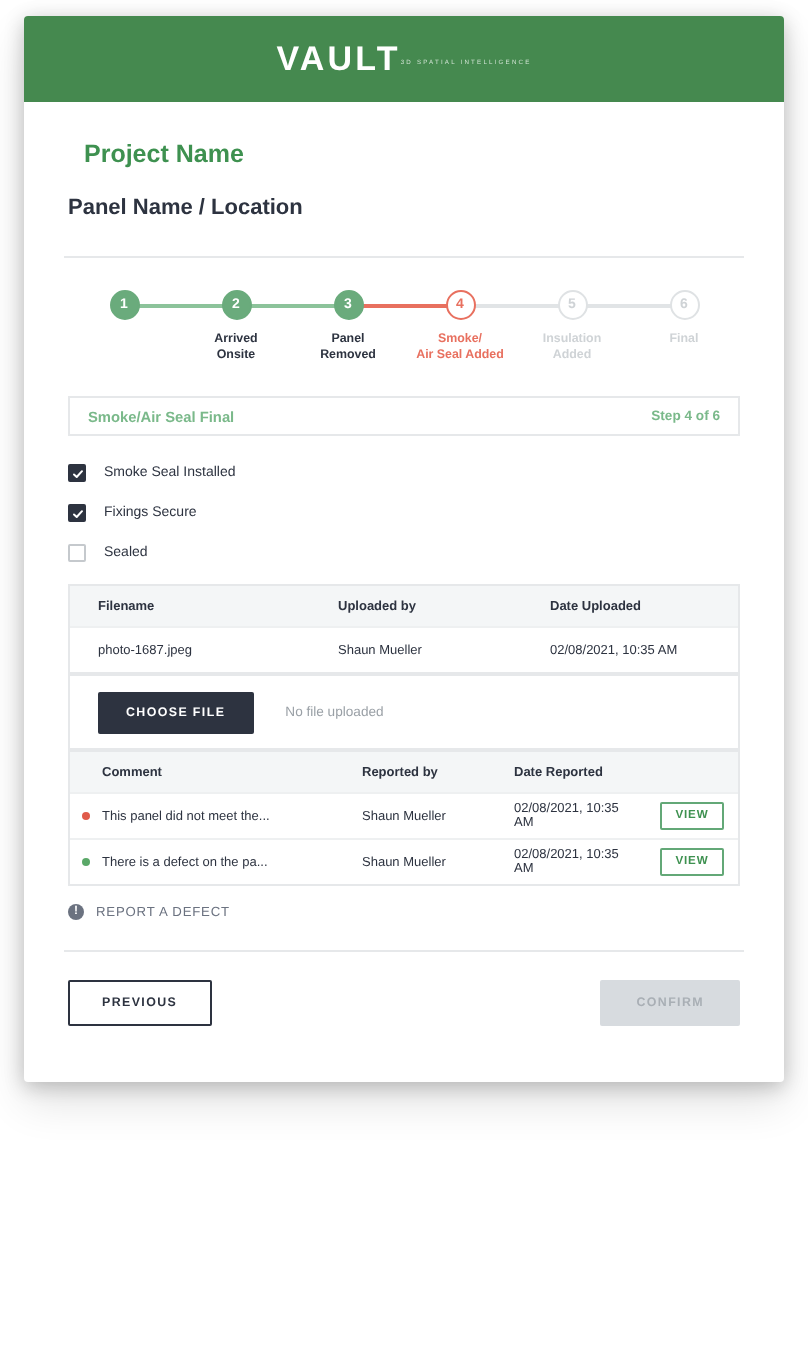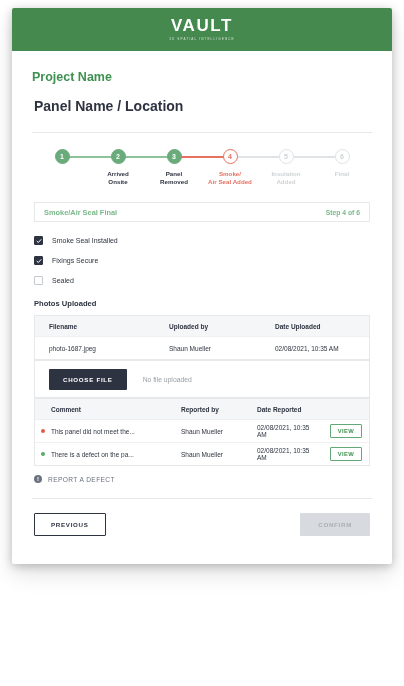--- a/index.html
+++ b/index.html
@@ -25,21 +25,21 @@
     border-radius: 2px;
     overflow: hidden;
   }
   
   .brandbar {
     height: 43px;
     background: #45894f;
     display: flex;
     align-items: center;
     justify-content: center;
-    flex-direction: column;
+    flex-direction: row;
   }
   .brand-word {
     color: #ffffff;
     font-size: 17px;
     font-weight: bold;
     letter-spacing: 1.6px;
     line-height: 17px;
   }
   .brand-sub {
     color: #cfe2d2;
@@ -47,25 +47,25 @@
     letter-spacing: 1.1px;
     margin-top: 3px;
     line-height: 5px;
   }
   .body-pad { padding: 0 20px; }
 
   .project-title {
     color: #3e9150;
     font-size: 12.5px;
     font-weight: bold;
-    margin: 19px 0 0 0;
+    margin: 19px 0 0 10px;
   }
   .panel-loc {
     color: #2d3340;
-    font-size: 14px;
+    font-size: 11px;
     font-weight: bold;
     margin: 14px 0 0 2px;
   }
   .hr {
     height: 1px;
     background: #e6e8ea;
     margin: 18px 0 0 0;
   }
 
   
@@ -365,21 +365,20 @@
           <span class="chk-lbl">Fixings Secure</span>
         </div>
 
         <div class="chk-row">
           <span class="box off"></span>
           <span class="chk-lbl">Sealed</span>
         </div>
 
       </div>
 
-      <div class="sec-h">Photos Uploaded</div>
       <div class="tbl">
         <div class="tr head">
           <div class="td c-file">Filename</div>
           <div class="td c-by">Uploaded by</div>
           <div class="td c-date">Date Uploaded</div>
         </div>
         <div class="tr row">
           <div class="td c-file">photo-1687.jpeg</div>
           <div class="td c-by">Shaun Mueller</div>
           <div class="td c-date">02/08/2021, 10:35 AM</div>

